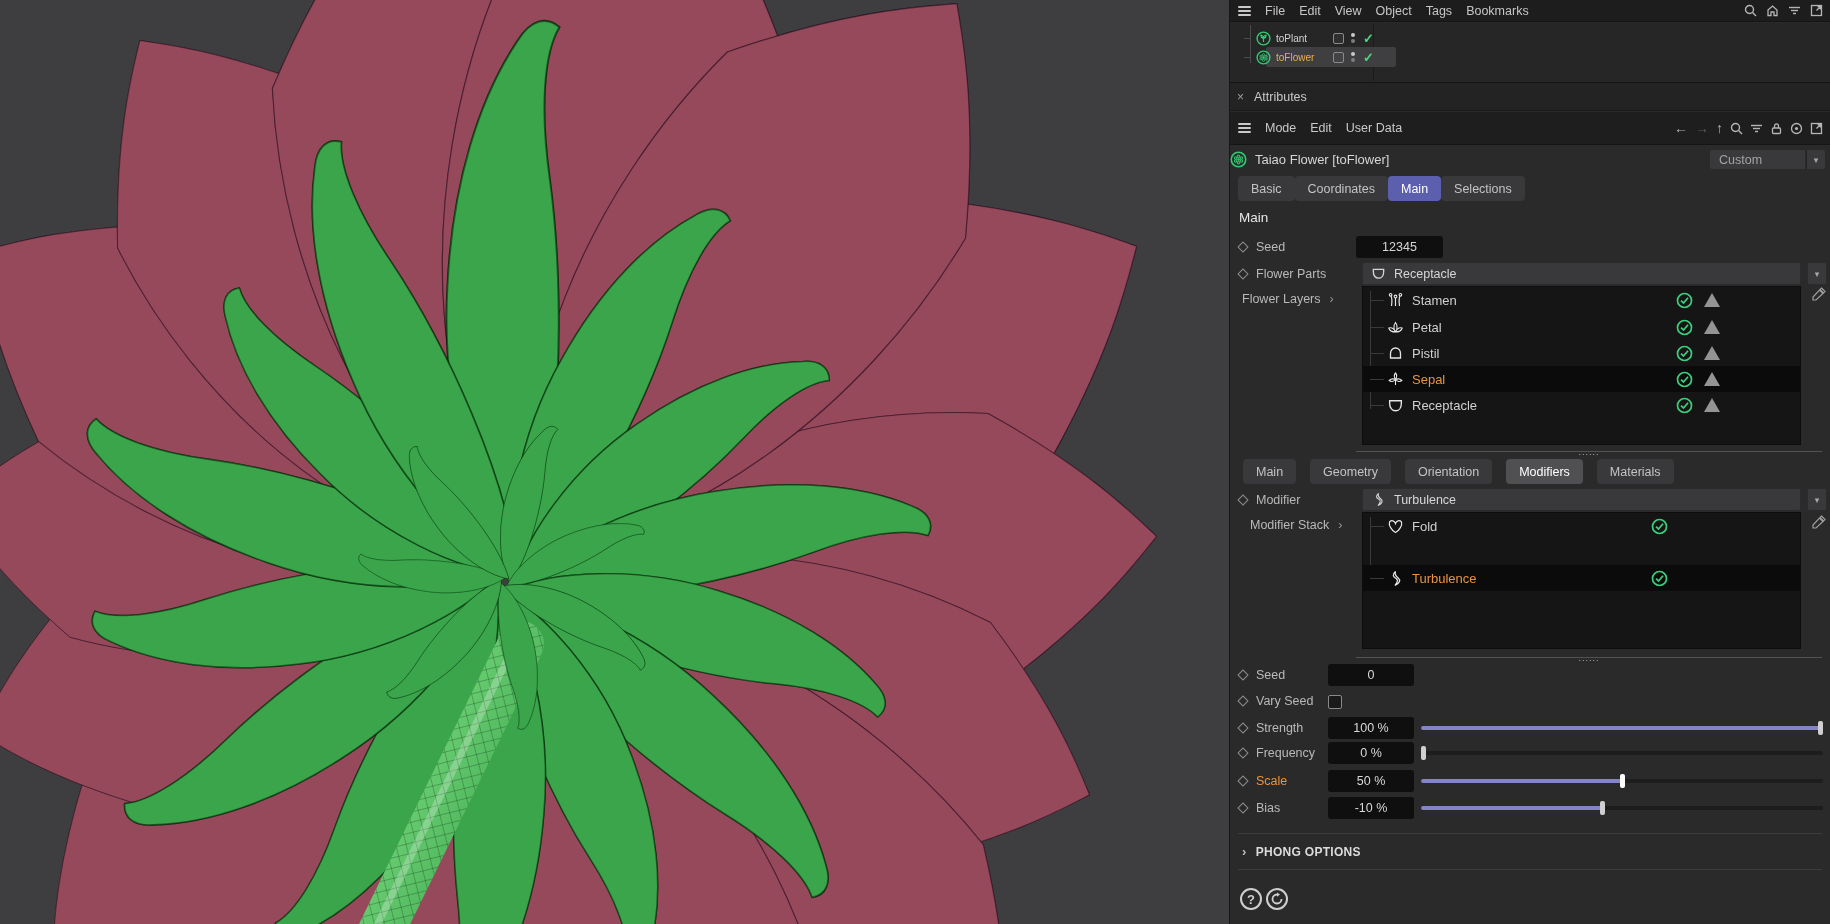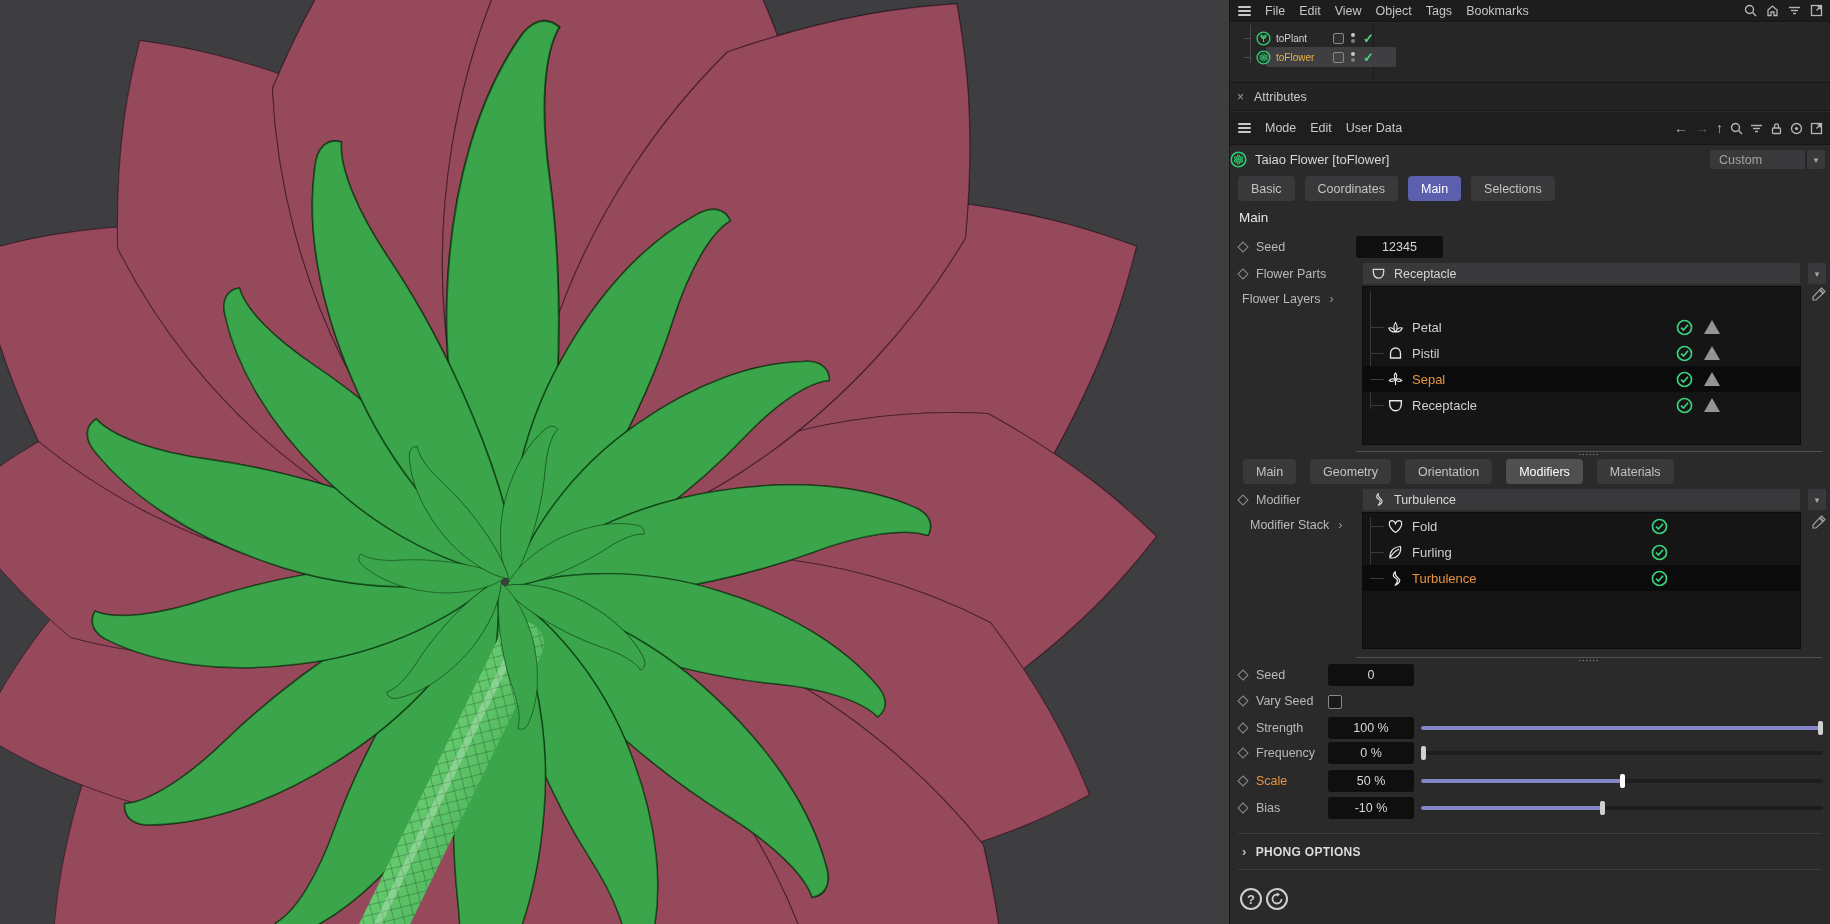--- a/index.html
+++ b/index.html
@@ -41,21 +41,21 @@
   .attr-menubar{position:absolute;left:0;top:112px;right:0;height:33px;background:#1e1e1f;border-bottom:1px solid #151516;display:flex;align-items:center;padding-left:8px;box-sizing:border-box}
   .attr-menubar .mi{margin-left:14px}
   .am-icons{margin-left:auto;display:flex;gap:7px;padding-right:7px;align-items:center;font-size:14px}
   .am-icons .dis{color:#5d5d5f}
   .objheader{position:absolute;left:0;top:146px;right:0;height:27px;display:flex;align-items:center;box-sizing:border-box}
   .objheader .title{margin-left:8px;color:#d6d6d6;font-size:13px}
   .preset{position:absolute;right:24px;top:149px;width:97px;height:21px;background:#39393b;border:1px solid #2a2a2c;border-radius:3px 0 0 3px;display:flex;align-items:center;padding-left:9px;box-sizing:border-box;color:#a3a3a3}
   .preset-arrow{position:absolute;right:4px;top:149px;width:20px;height:21px;background:#39393b;border:1px solid #2a2a2c;border-left:1px solid #242426;border-radius:0 3px 3px 0;display:flex;align-items:center;justify-content:center;color:#a8a8a8;font-size:9px;box-sizing:border-box}
 
   
-  .tabs{position:absolute;display:flex;gap:10px}
+  .tabs{position:absolute;display:flex;}
   .tab{height:25px;padding:0 13px;border-radius:4px;background:#39393b;color:#c3c3c3;display:flex;align-items:center;font-size:12.5px}
   .tab.active-main{background:#5c5fae;color:#fff}
   .tab.active-sub{background:#505053;color:#fff}
 
   .sect-head{position:absolute;left:9px;color:#e6e6e6;font-size:13.5px}
 
   
   .prow{position:absolute;left:0;height:22px;display:flex;align-items:center}
   .plabel{margin-left:9px;display:flex;align-items:center;gap:9px;color:#b9b9b9}
   .plabel .txt{min-width:0}
@@ -485,20 +485,39 @@
     <div class="prow" style="top:288px">
       <span class="plabel" style="margin-left:12px">
           <span class="txt">Flower Layers</span>
           <span class="dim">›</span>
         </span>
     </div>
 
     <div class="listbox" style="top:286px;height:159px">
       <span class="treeline" style="top:4px;height:118px"></span>
 
+      <div class="lrow" style="top:0px">
+        <span class="branch"></span>
+        <span class="licon">
+            <svg width="17" height="17" viewBox="0 0 17 17">
+              <path d="M8.5 14 V6 M4.5 14 C5 10 5.5 7 4 4 M12.5 14 C12 10 11.5 7 13 4" fill="none" stroke="#e6e6e6" stroke-width="1.2"></path>
+              <circle cx="8.5" cy="4.5" r="1.4" fill="none" stroke="#e6e6e6" stroke-width="1.1"></circle>
+              <circle cx="3.6" cy="2.8" r="1.3" fill="none" stroke="#e6e6e6" stroke-width="1.1"></circle>
+              <circle cx="13.4" cy="2.8" r="1.3" fill="none" stroke="#e6e6e6" stroke-width="1.1"></circle>
+            </svg>
+          </span>
+        <span class="lname">Stamen</span>
+        <span class="lcheck" style="left:313px">
+            <svg width="17" height="17" viewBox="0 0 17 17">
+              <circle cx="8.5" cy="8.5" r="7" fill="none" stroke="#3bd07c" stroke-width="1.7"></circle>
+              <path d="M5 8.7 L7.5 11 L12 5.8" fill="none" stroke="#3bd07c" stroke-width="1.7"></path>
+            </svg>
+          </span>
+        <span class="ltri" style="left:341px;top:6px"></span>
+      </div>
 
       <div class="lrow" style="top:27px">
         <span class="branch"></span>
         <span class="licon">
             <svg width="17" height="17" viewBox="0 0 17 17">
               <path d="M8.5 13 C6.5 11 6.5 6 8.5 3.5 C10.5 6 10.5 11 8.5 13 Z M8.5 13 C5.5 13 2.5 11.5 1.8 9 C4.5 8.2 7 9.5 8.5 13 Z M8.5 13 C11.5 13 14.5 11.5 15.2 9 C12.5 8.2 10 9.5 8.5 13 Z" fill="none" stroke="#e6e6e6" stroke-width="1.1"></path>
             </svg>
           </span>
         <span class="lname">Petal</span>
         <span class="lcheck" style="left:313px">
@@ -614,35 +633,20 @@
           </span>
         <span class="lname">Fold</span>
         <span class="lcheck" style="left:288px">
             <svg width="17" height="17" viewBox="0 0 17 17">
               <circle cx="8.5" cy="8.5" r="7" fill="none" stroke="#3bd07c" stroke-width="1.7"></circle>
               <path d="M5 8.7 L7.5 11 L12 5.8" fill="none" stroke="#3bd07c" stroke-width="1.7"></path>
             </svg>
           </span>
       </div>
 
-      <div class="lrow" style="top:26px">
-        <span class="branch"></span>
-        <span class="licon">
-            <svg width="17" height="17" viewBox="0 0 17 17">
-              <path d="M3 14 C2.5 8 6 3 13.5 2.5 C14.5 9 10.5 14 5 14 Z M3 14 C5 10 8 7 12 5" fill="none" stroke="#e6e6e6" stroke-width="1.2"></path>
-            </svg>
-          </span>
-        <span class="lname">Furling</span>
-        <span class="lcheck" style="left:288px">
-            <svg width="17" height="17" viewBox="0 0 17 17">
-              <circle cx="8.5" cy="8.5" r="7" fill="none" stroke="#3bd07c" stroke-width="1.7"></circle>
-              <path d="M5 8.7 L7.5 11 L12 5.8" fill="none" stroke="#3bd07c" stroke-width="1.7"></path>
-            </svg>
-          </span>
-      </div>
 
       <div class="lrow sel" style="top:52px">
         <span class="branch"></span>
         <span class="licon">
             <svg width="17" height="17" viewBox="0 0 16 16">
               <path d="M8 1.5 C4.5 4.5 6 6.5 8 7.5 C10 8.5 11 10.5 7.5 14.5 C12 12.5 13 9.5 10.5 7.5 C8.5 6 7 4 8 1.5 Z" fill="none" stroke="#e6e6e6" stroke-width="1.2"></path>
             </svg>
           </span>
         <span class="lname">Turbulence</span>
         <span class="lcheck" style="left:288px">

